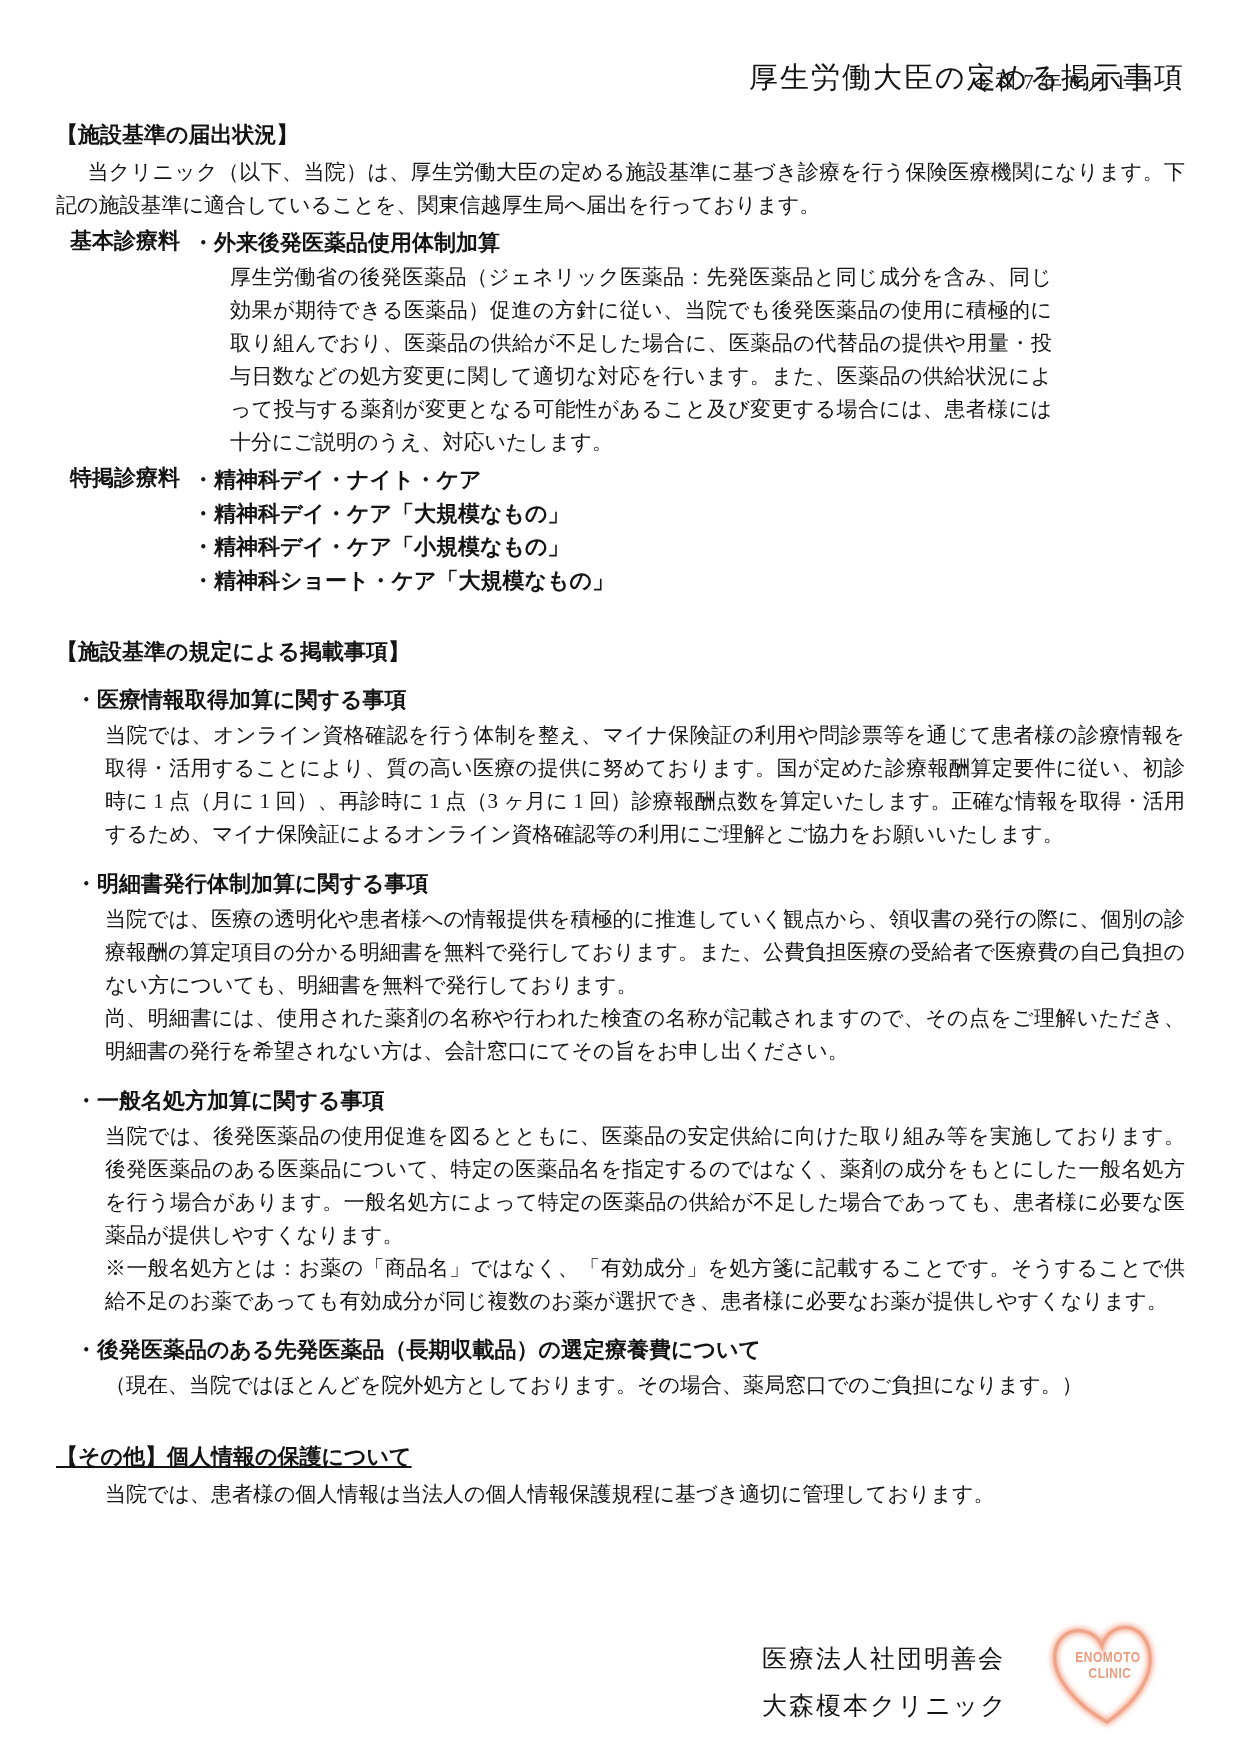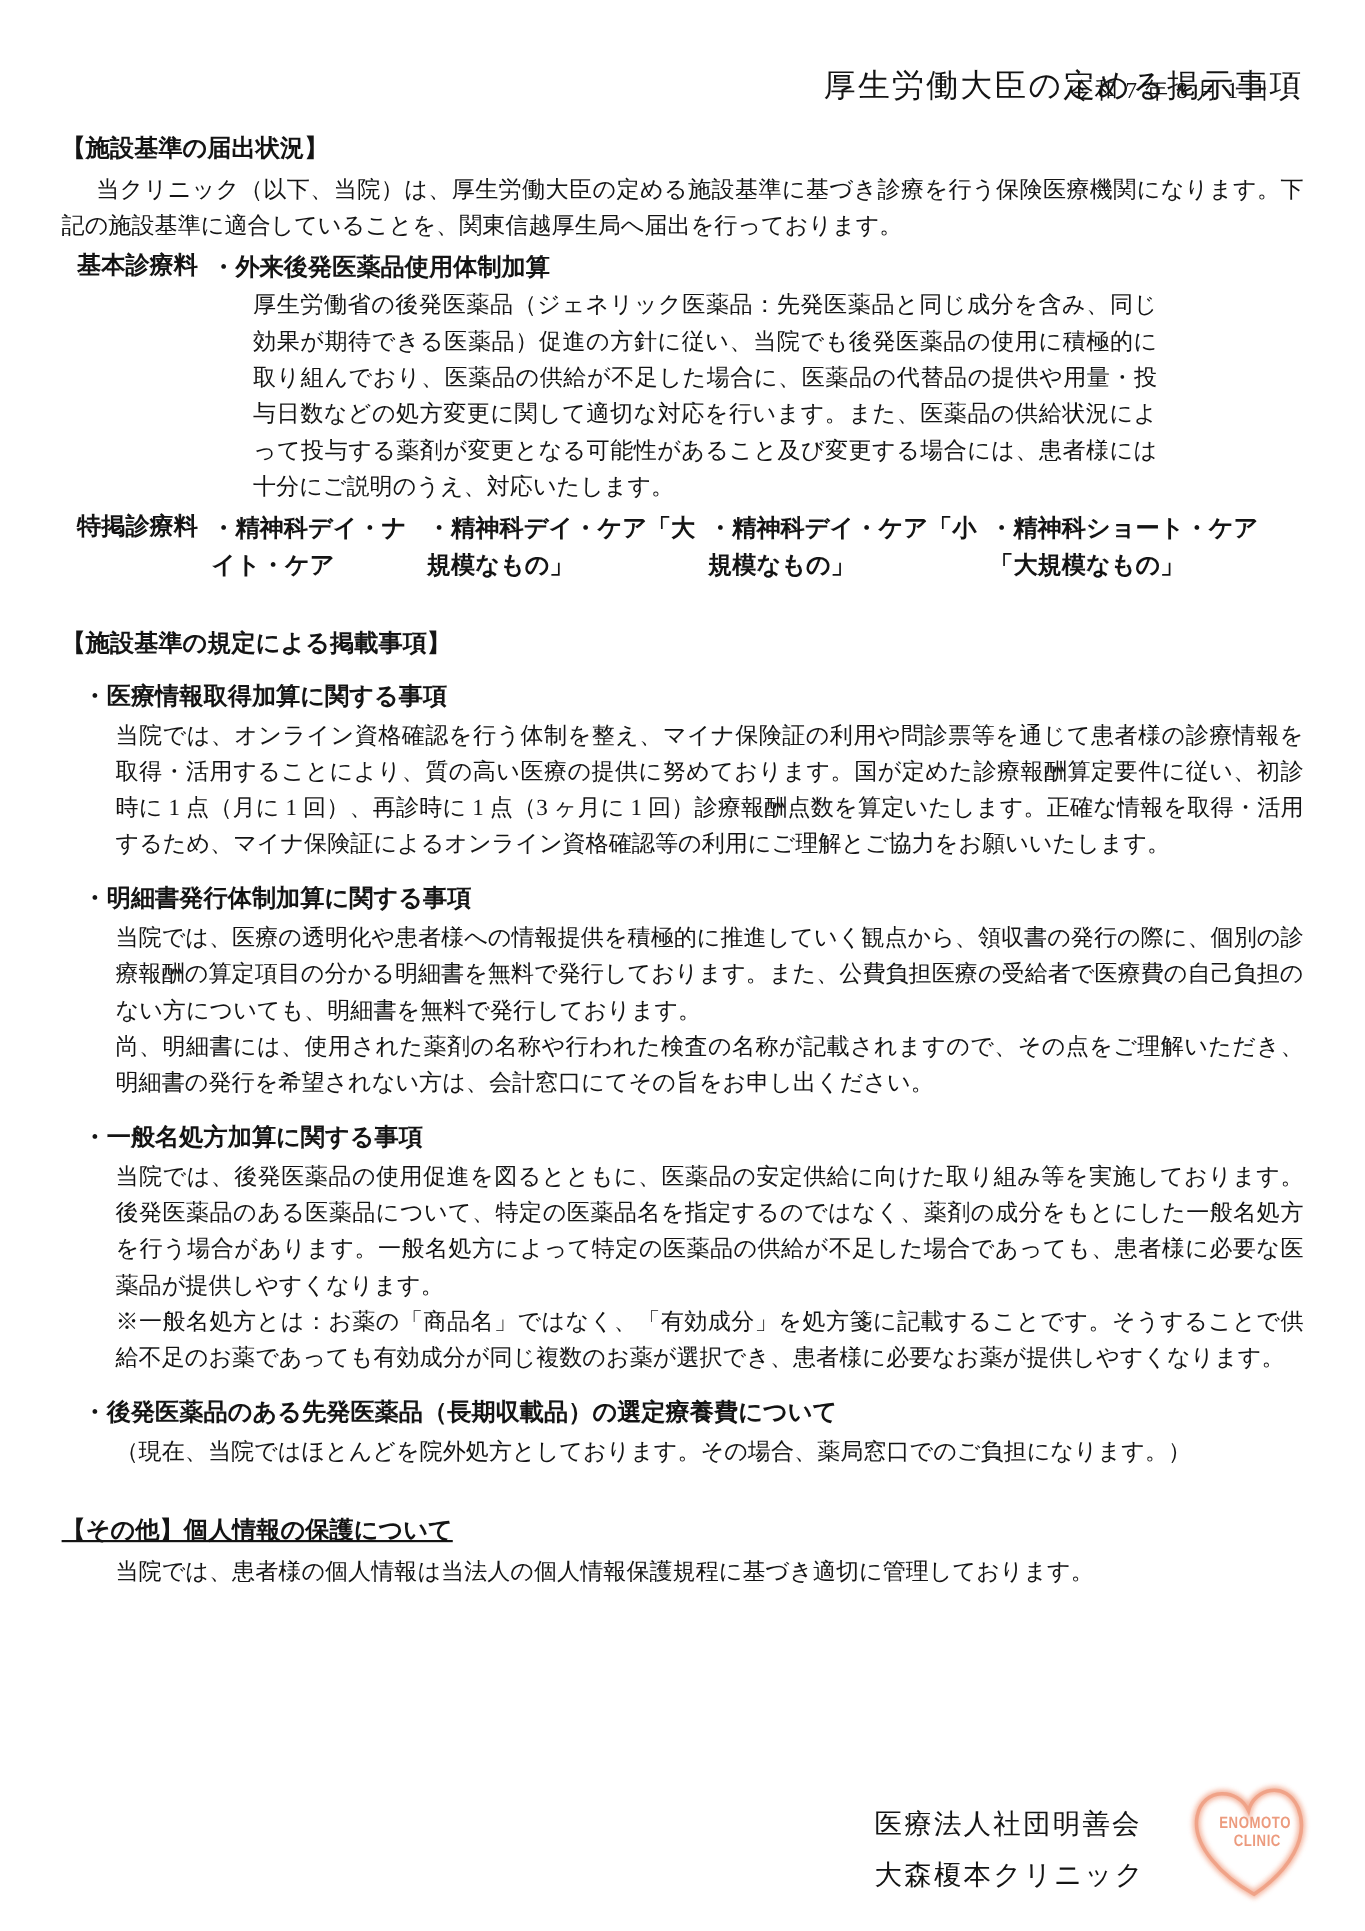--- a/index.html
+++ b/index.html
@@ -43,32 +43,32 @@
   }
   .intro{ text-indent:1.5em; margin-top:4px;}
   .indent-body{ margin-left:49px; width:1080px;}
   
   .fee-row{
     display:flex;
     margin:4px 0 0 14px;
     font-size:22px;
   }
   .fee-label{flex:0 0 122px;}
-  .fee-items{display:flex;flex-direction:row;align-items:flex-end;}
+  .fee-items{display:flex;flex-direction:column;}
   .fee-item{line-height:1.52;}
   .fee-desc{
     margin:2px 0 0 174px;
     width:822px;
   }
   
   .h-other{margin-top:40px;text-decoration:underline;}
   
   .footer{
     position:absolute;
-    top:1612px;left:795px;
+    top:1612px;left:762px;
     display:flex;
     align-items:center;
     gap:34px;
   }
   .footer-text{
     font-size:25px;
     line-height:1.9;
     letter-spacing:2px;
   }
   .logo{position:relative;width:126px;height:140px;}

